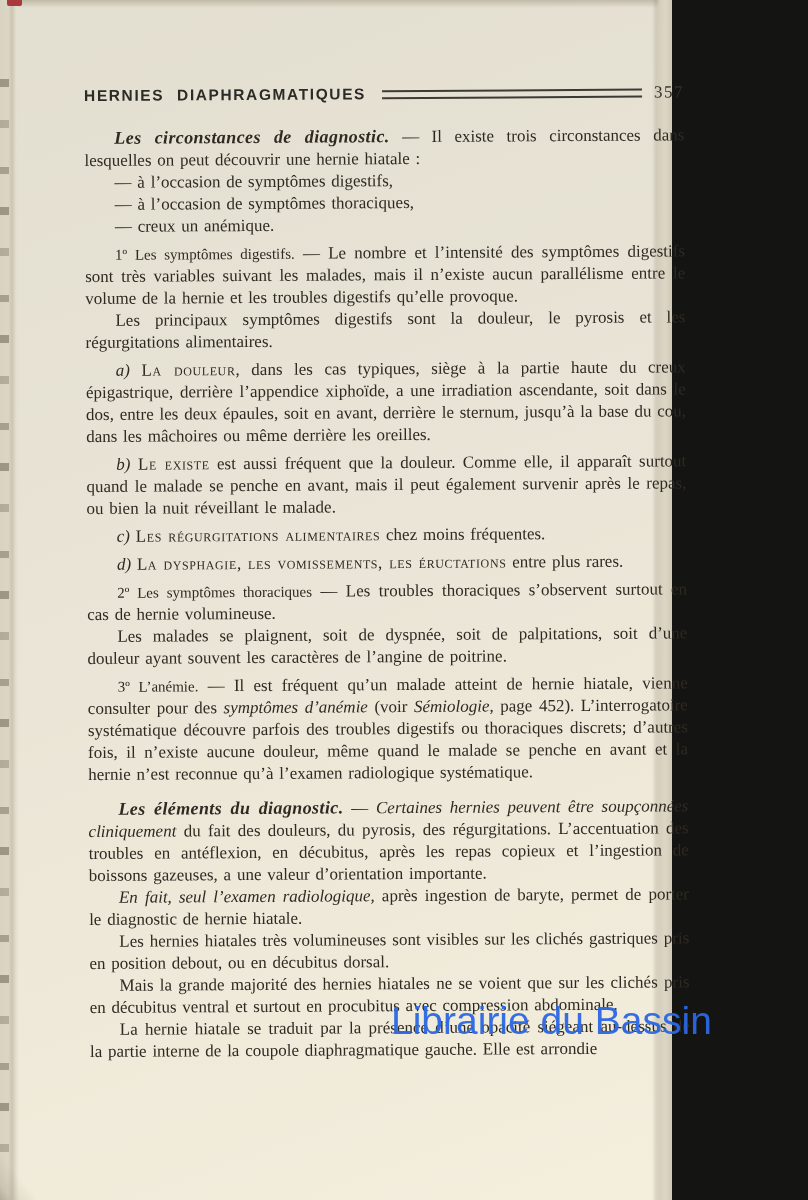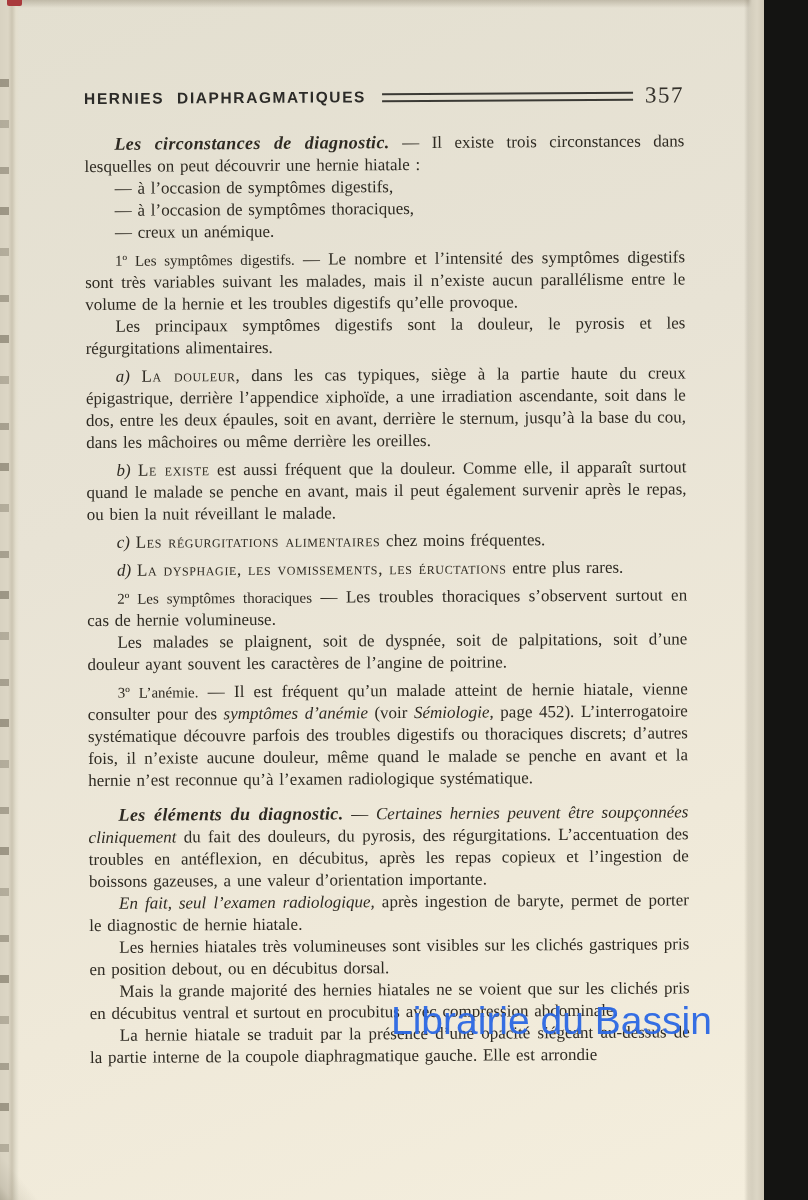--- a/index.html
+++ b/index.html
@@ -2,21 +2,21 @@
 <html><head>
 <meta charset="utf-8">
 <style>
   html,body{margin:0;padding:0;}
   body{
     width:808px;height:1200px;overflow:hidden;
     background:#141412;
     font-family:"Liberation Serif",serif;
   }
   .photo{
-    position:relative;width:764px;height:1200px;
+    position:relative;width:672px;height:1200px;
     background:linear-gradient(160deg,#e3dfd0 0%,#e8e3d5 38%,#efe9d9 72%,#f4eedd 100%);
     color:#2e2a22;
   }
   
   .edge-top{position:absolute;top:0;left:0;width:100%;height:8px;
     background:linear-gradient(to bottom,rgba(135,125,103,.38),rgba(135,125,103,0));}
   .edge-left{position:absolute;left:0;top:0;width:19px;height:100%;
     background:linear-gradient(to right,#d8d2c1 0px,#dcd6c5 8px,#ccc5b2 12px,#e3decd 16px,rgba(227,222,205,0) 19px);}
   .edge-ticks{position:absolute;left:0;top:46px;width:9px;height:1110px;
     filter:blur(.4px);
@@ -31,21 +31,21 @@
   .corner-bl{position:absolute;left:0;bottom:0;width:70px;height:90px;
     background:linear-gradient(50deg,rgba(118,110,90,.38) 0px,rgba(118,110,90,.15) 10px,rgba(118,110,90,0) 30px);}
   
   .content{position:absolute;left:84px;top:86px;width:600px;
     transform:rotate(-0.35deg);transform-origin:top left;}
   .header{display:flex;align-items:center;}
   .title{font-family:"Liberation Sans",sans-serif;font-weight:bold;font-size:15.5px;
     letter-spacing:1.6px;word-spacing:7px;color:#2c2b28;white-space:nowrap;}
   .rule{flex:1;height:5px;border-top:2px solid #3b3a35;border-bottom:2px solid #3b3a35;
     margin:1px 12px 0 16px;}
-  .pageno{font-size:23px;color:#33302a;letter-spacing:1.5px;}
+  .pageno{font-size:17px;color:#33302a;letter-spacing:1.5px;}
   .textblock{margin-top:21px;font-size:17px;line-height:22px;text-align:justify;
     word-spacing:1.5px;}
   .para{margin:0;}
   .para.indent{text-indent:30px;}
   .para.bullet{text-align:left;padding-left:30px;text-indent:0;}
   .gap-sm{margin-top:6px;}
   .gap-lg{margin-top:12px;}
   .run-i{font-style:italic;}
   .run-bi{font-style:italic;font-weight:bold;font-size:18px;letter-spacing:.4px;}
   .run-sc{font-variant:small-caps;letter-spacing:.6px;}

